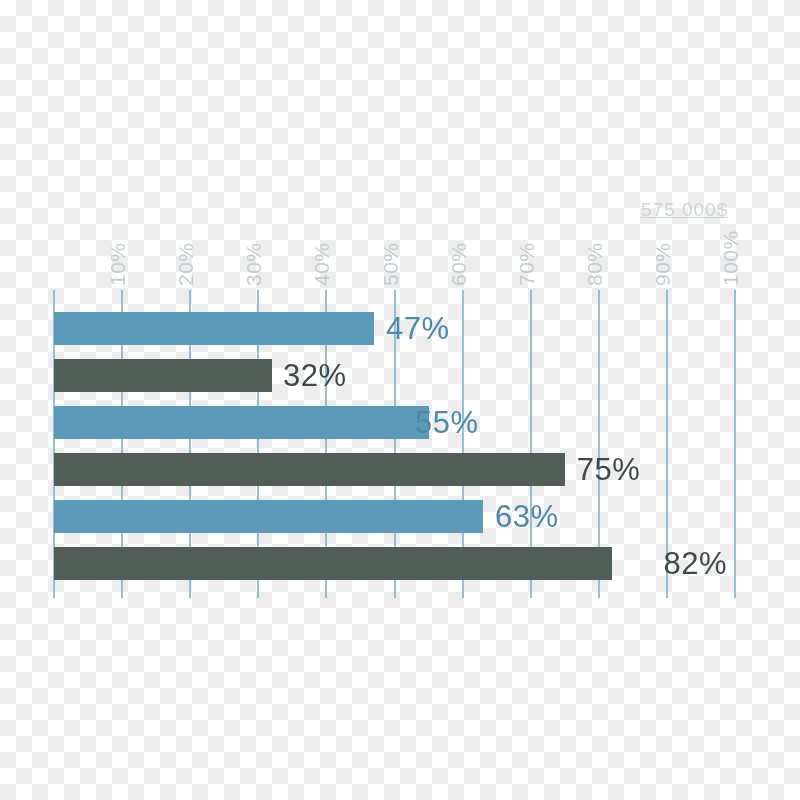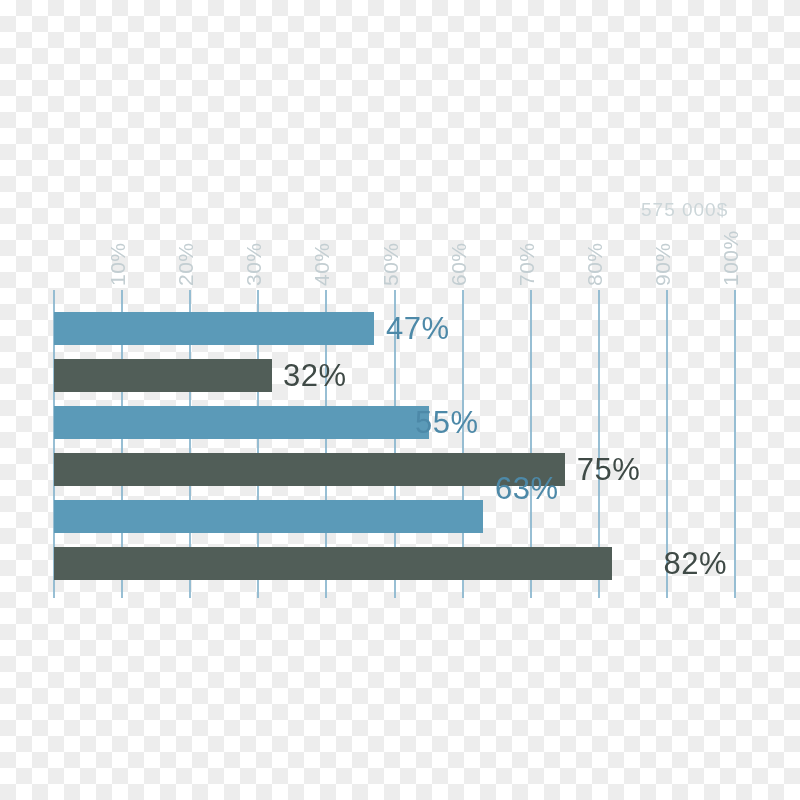--- a/index.html
+++ b/index.html
@@ -52,20 +52,21 @@
     transform: rotate(-90deg);
     font-family: "Liberation Sans", sans-serif;
   }
 
   .note-label {
     position: absolute;
     color: #ccd6d9;
     font-size: 19px;
     letter-spacing: 1px;
     white-space: nowrap;
+    text-decoration: underline;
   }
 
   .bar {
     position: absolute;
     height: 33px;
   }
 
   .bar-value {
     position: absolute;
     font-size: 31px;
@@ -112,19 +113,19 @@
     <div id="bars">
         <div class="bar" style="left: 54px; top: 312px; width: 320.07px; height: 33px; background: rgb(91, 154, 184);"></div>
         <div class="bar-value" style="left: 386.07px; top: 312px; color: rgb(77, 137, 168);">47%</div>
         <div class="bar" style="left: 54px; top: 359px; width: 217.92px; height: 33px; background: rgb(81, 94, 88);"></div>
         <div class="bar-value" style="left: 283px; top: 359px; color: rgb(63, 74, 70);">32%</div>
         <div class="bar" style="left: 54px; top: 406px; width: 374.55px; height: 33px; background: rgb(91, 154, 184);"></div>
         <div class="bar-value" style="left: 415px; top: 406px; color: rgb(77, 137, 168);">55%</div>
         <div class="bar" style="left: 54px; top: 453px; width: 510.75px; height: 33px; background: rgb(81, 94, 88);"></div>
         <div class="bar-value" style="left: 576.75px; top: 453px; color: rgb(63, 74, 70);">75%</div>
         <div class="bar" style="left: 54px; top: 500px; width: 429.03px; height: 33px; background: rgb(91, 154, 184);"></div>
-        <div class="bar-value" style="left: 495.03px; top: 472px; color: rgb(77, 137, 168); text-align: center;">63%</div>
+        <div class="bar-value" style="left: 495.03px; top: 500px; color: rgb(77, 137, 168); text-align: center;">63%</div>
         <div class="bar" style="left: 54px; top: 547px; width: 558.42px; height: 33px; background: rgb(81, 94, 88);"></div>
         <div class="bar-value" style="left: 624.42px; top: 547px; color: rgb(63, 74, 70); margin-left: 39px;">82%</div>
       </div>
 
   </div>
 </div>
 
 </body></html>

